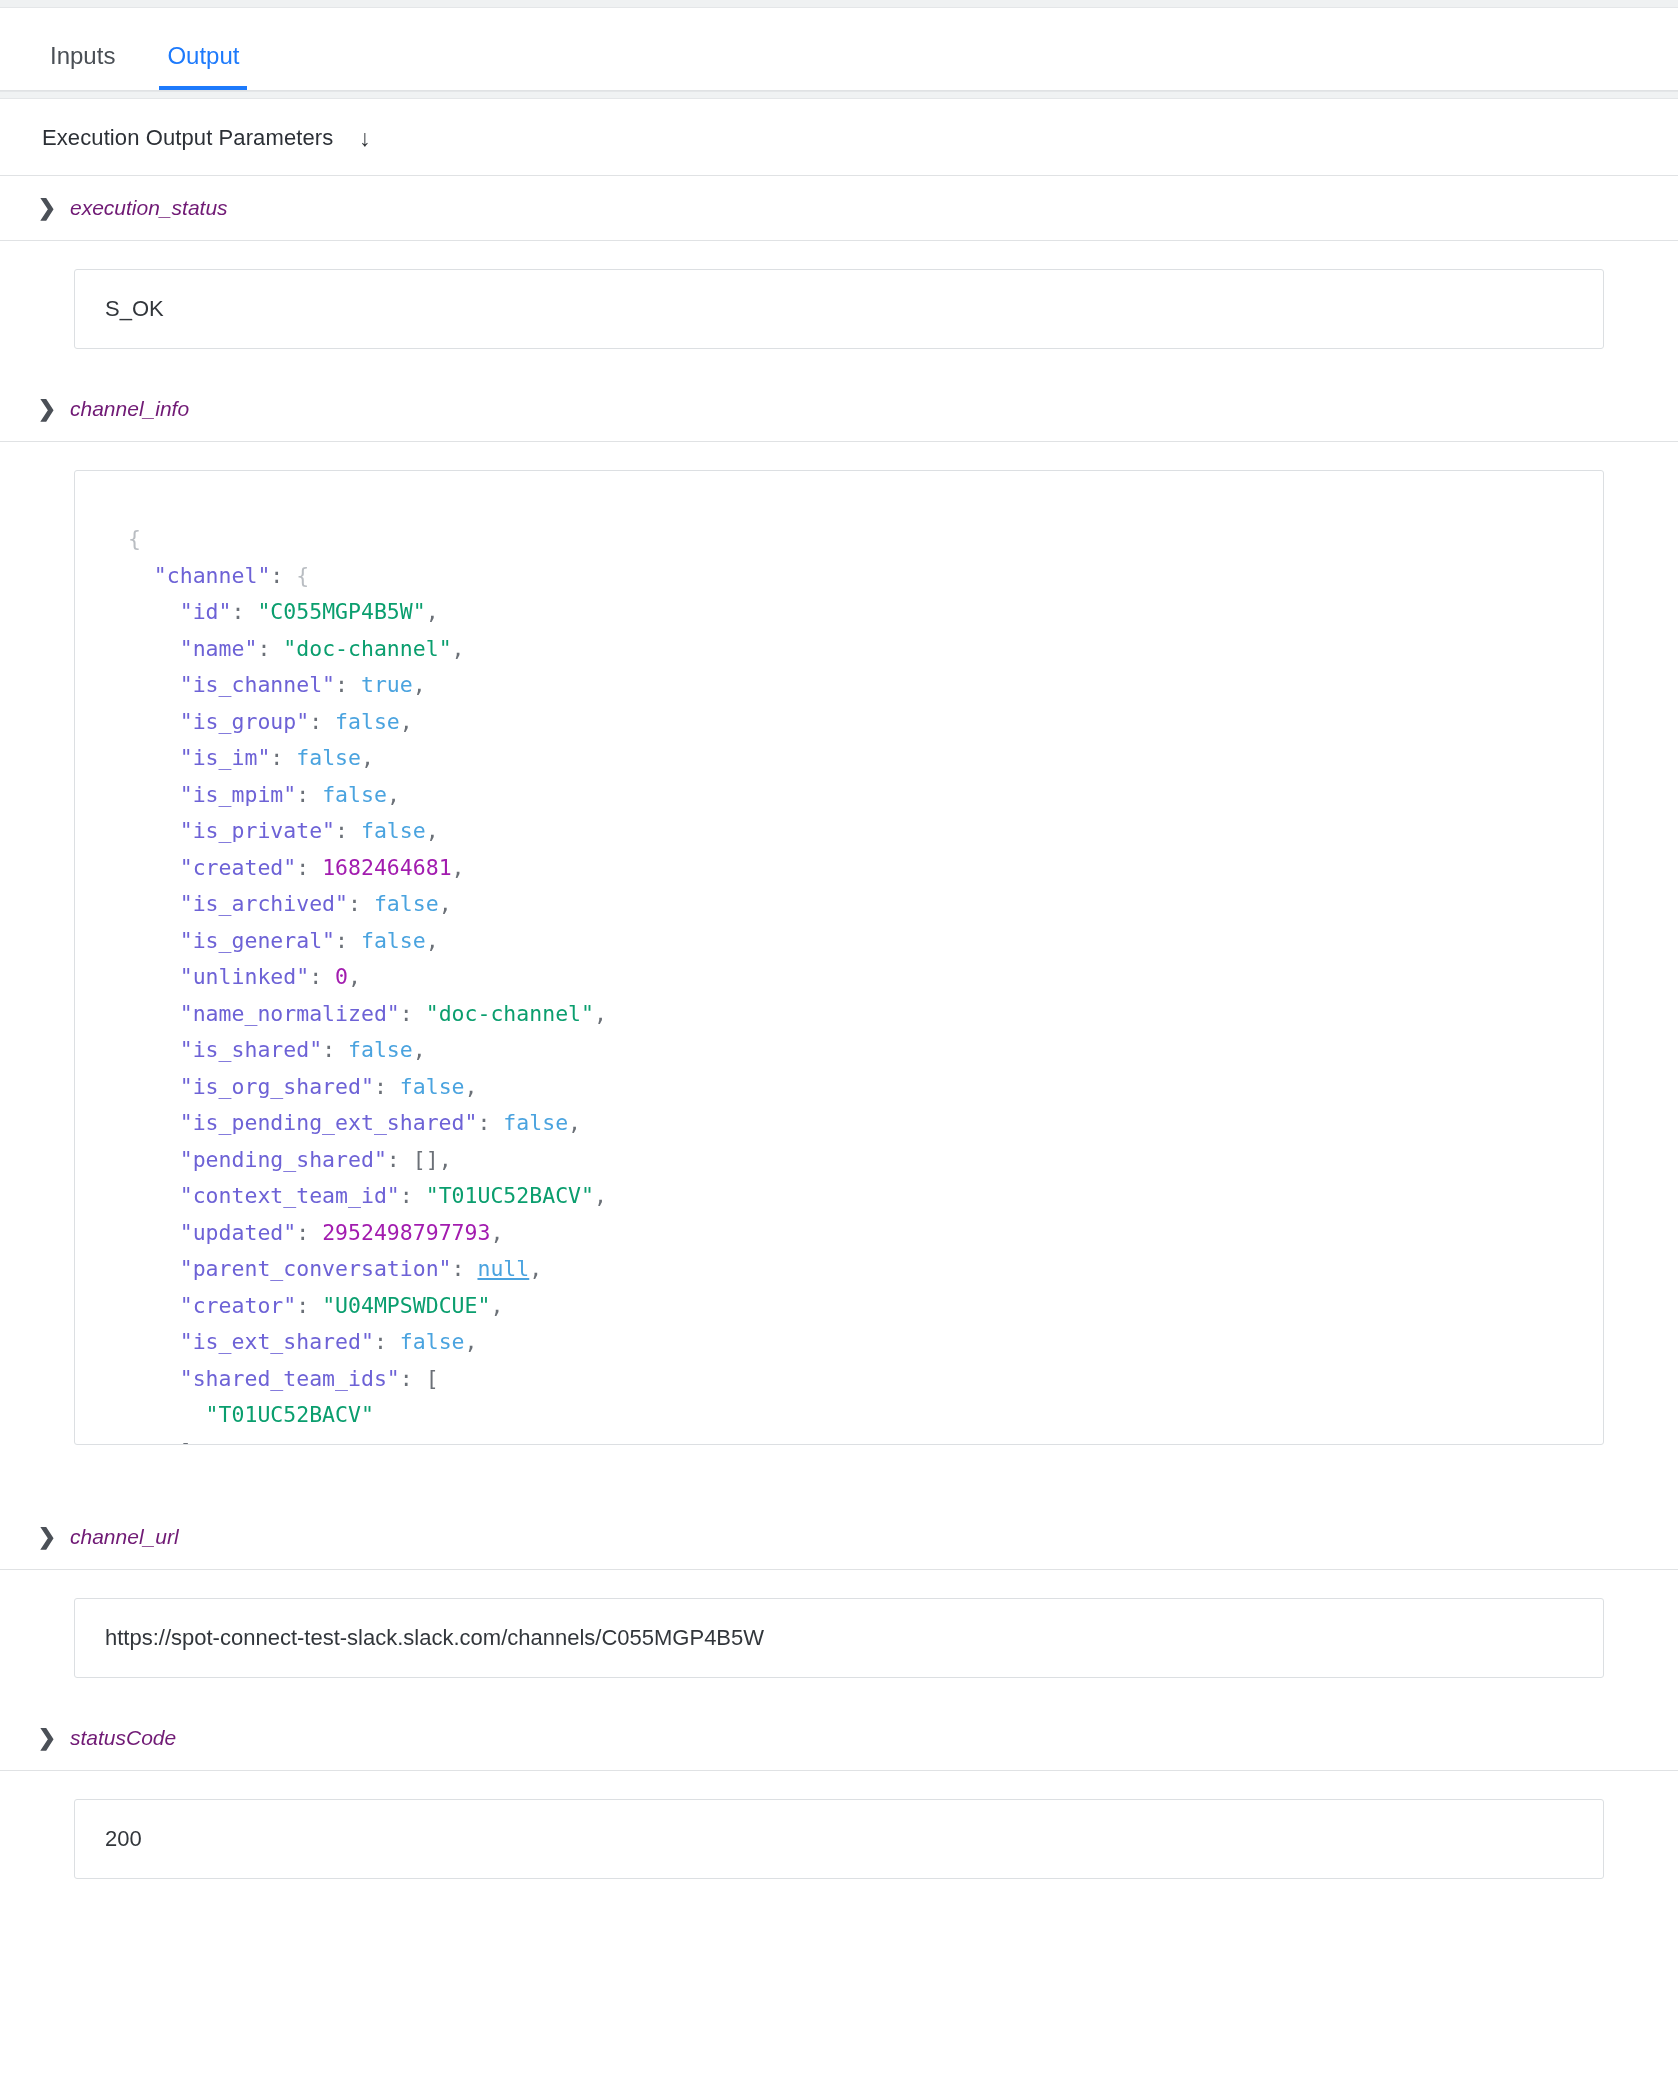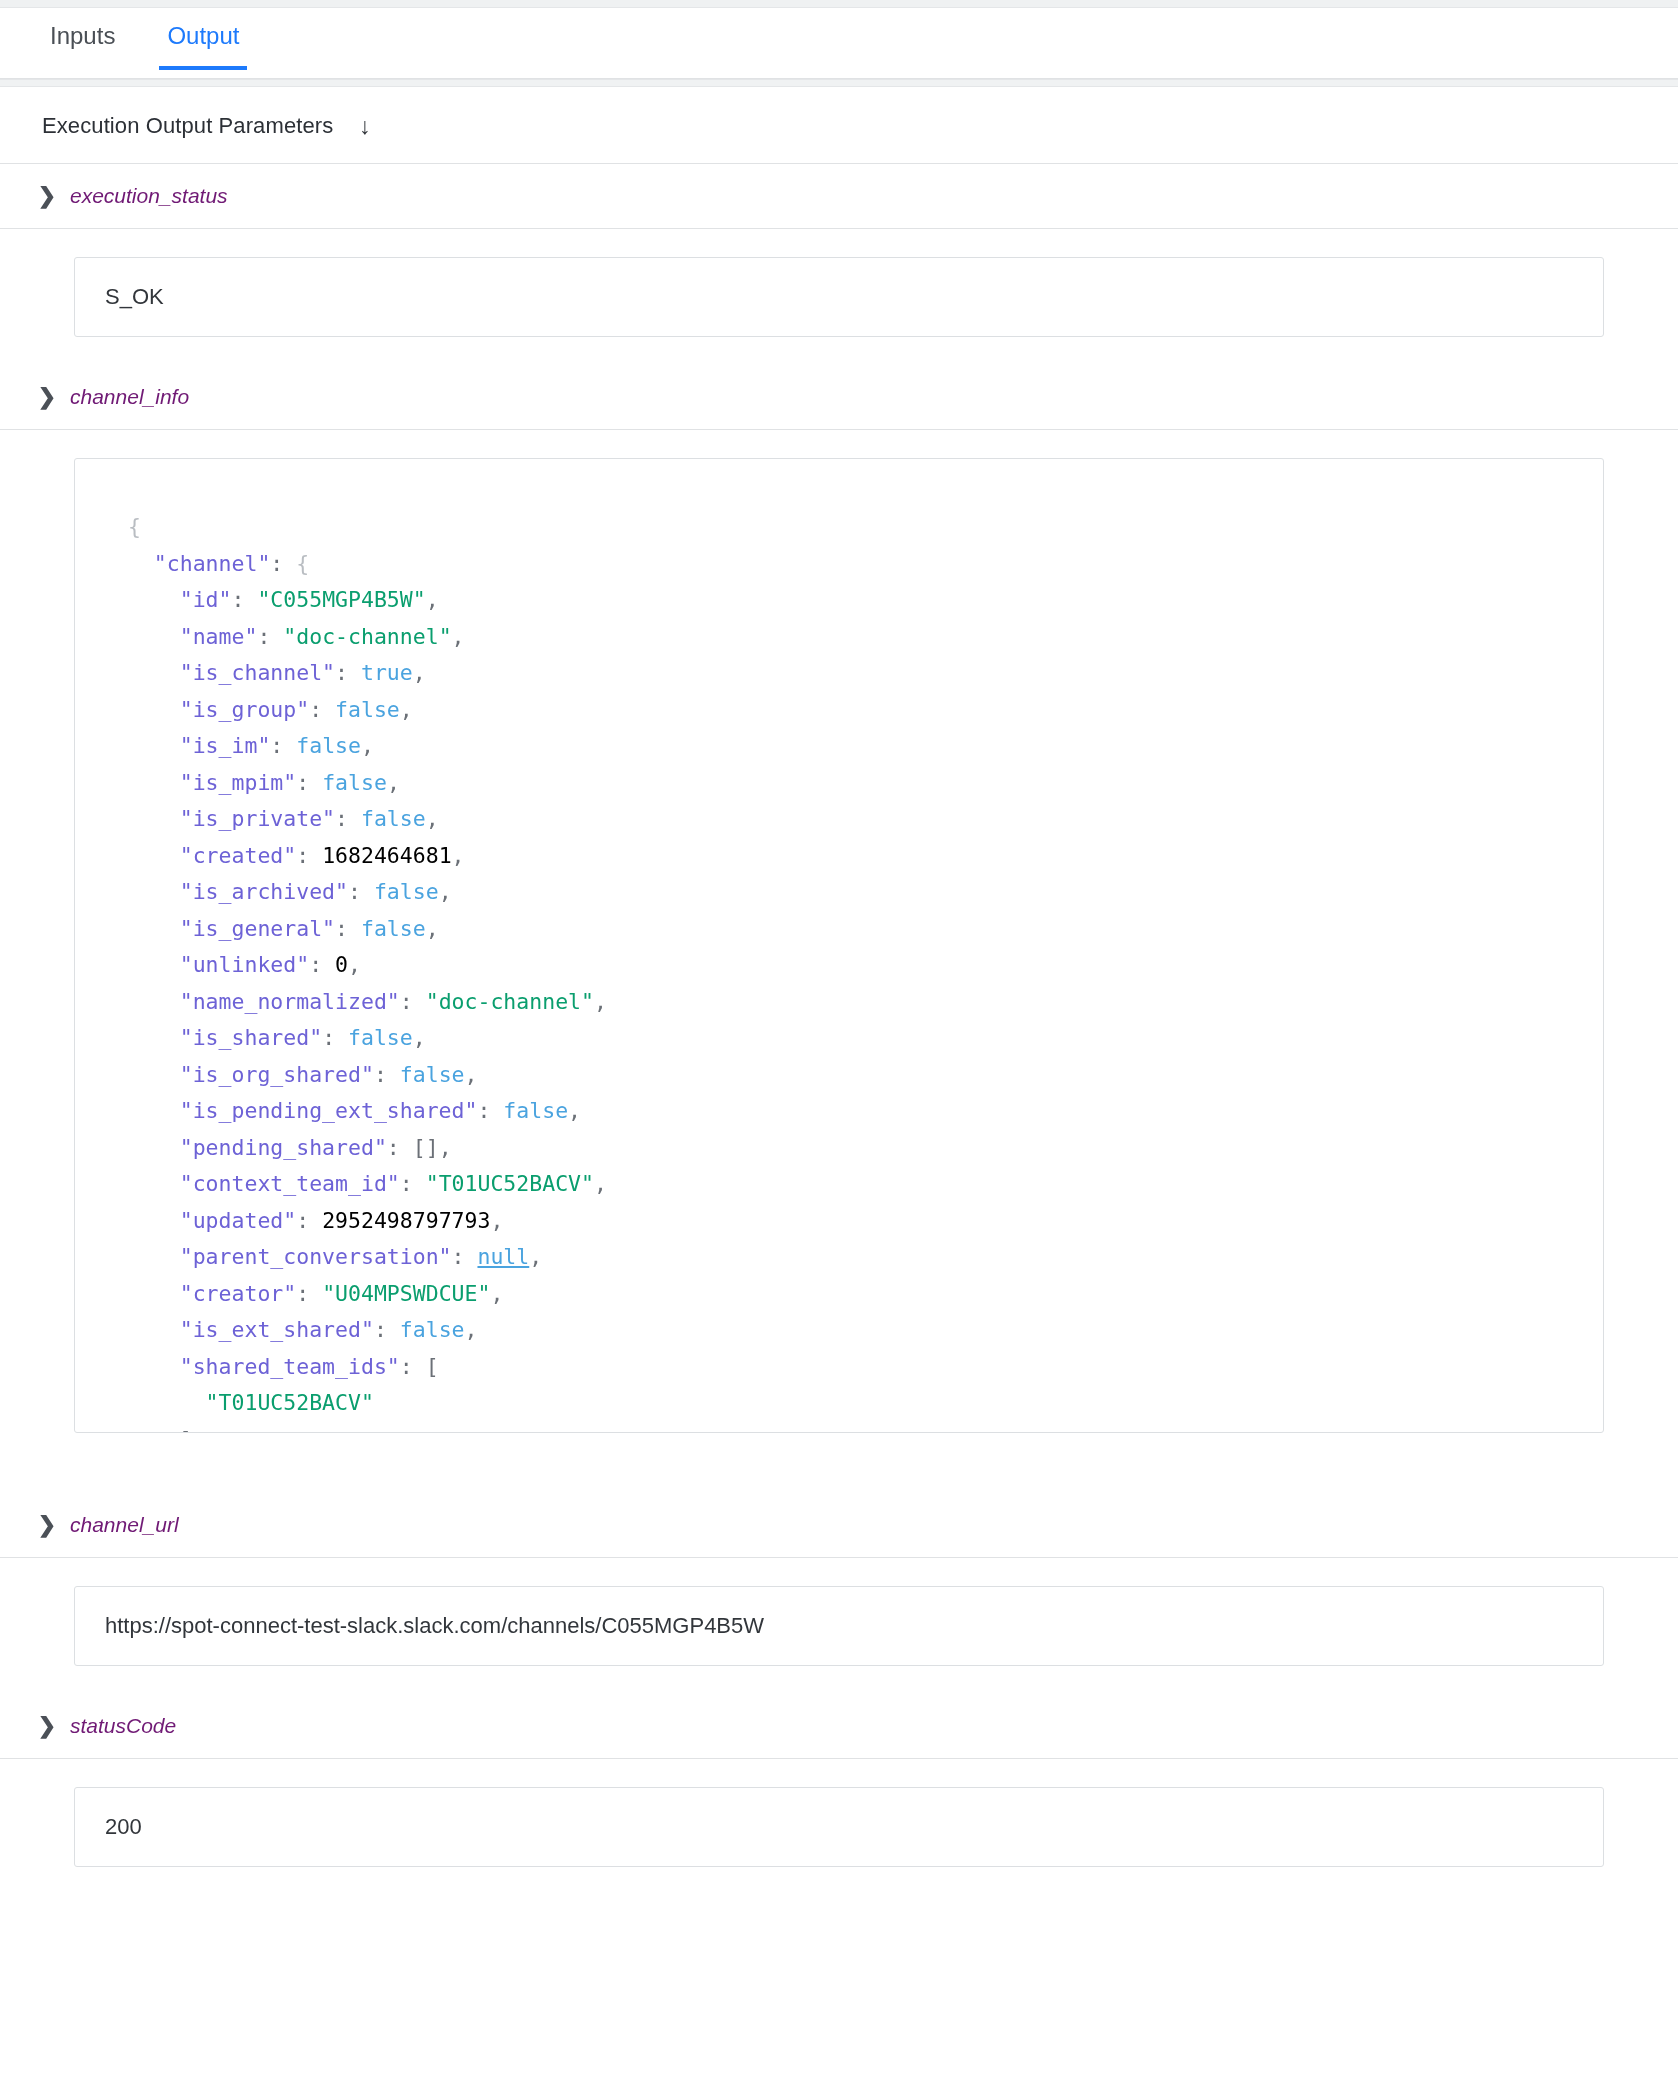--- a/index.html
+++ b/index.html
@@ -16,24 +16,24 @@
     color: #32363b;
   }
   .top-strip {
     height: 8px;
     background: #eff1f2;
     border-bottom: 1px solid #e4e6e8;
     width: 100%;
   }
   
   .tabs-bar {
-    height: 71px;
+    height: 83px;
     display: flex;
     align-items: flex-end;
-    padding: 8px 42px;
+    padding: 0 42px;
     border-bottom: 1px solid #e0e2e4;
   }
   .tab {
     font-size: 24px;
     color: #4a4f55;
     padding: 0 8px 18px 8px;
     margin-right: 36px;
     cursor: pointer;
     border-bottom: 4px solid transparent;
     line-height: 1;
@@ -124,21 +124,21 @@
     font-size: 21.5px;
     line-height: 36.5px;
     white-space: pre;
     color: #32363b;
   }
   .tok-brace { color: #b9bdc2; }
   .tok-key { color: #6d62d6; }
   .tok-punct { color: #6b7077; }
   .tok-str { color: #0a9e6e; }
   .tok-bool { color: #4aa3df; text-align: right; }
-  .tok-num { color: #000000; text-align: center; }
+  .tok-num { color: #a21caf; text-align: center; }
   .tok-null { color: #4aa3df; text-decoration: underline; }
   .bottom-space { height: 60px; }
 </style>
 </head>
 <body>
 
 <div class="top-strip"></div>
 
 <div class="tabs-bar">
   <div class="tab">Inputs</div>

